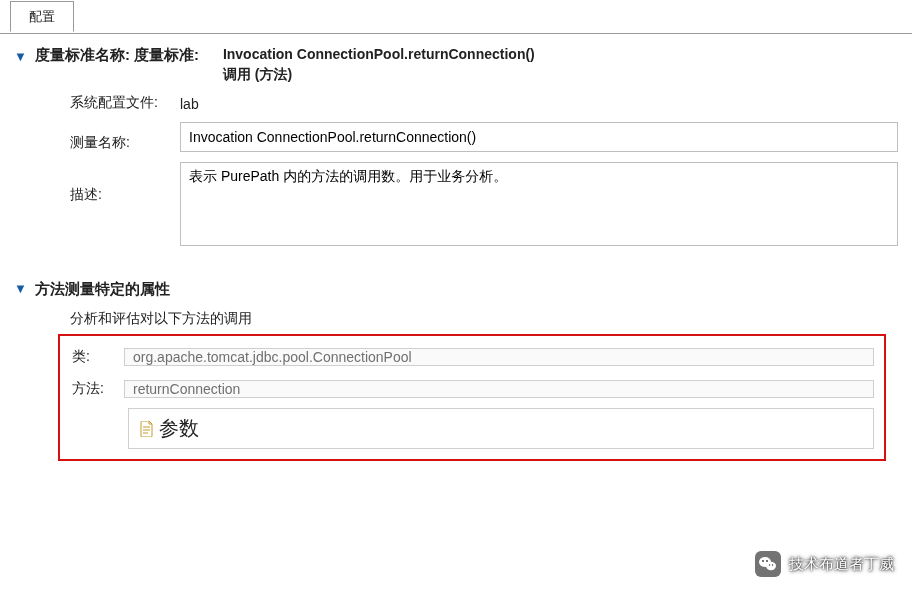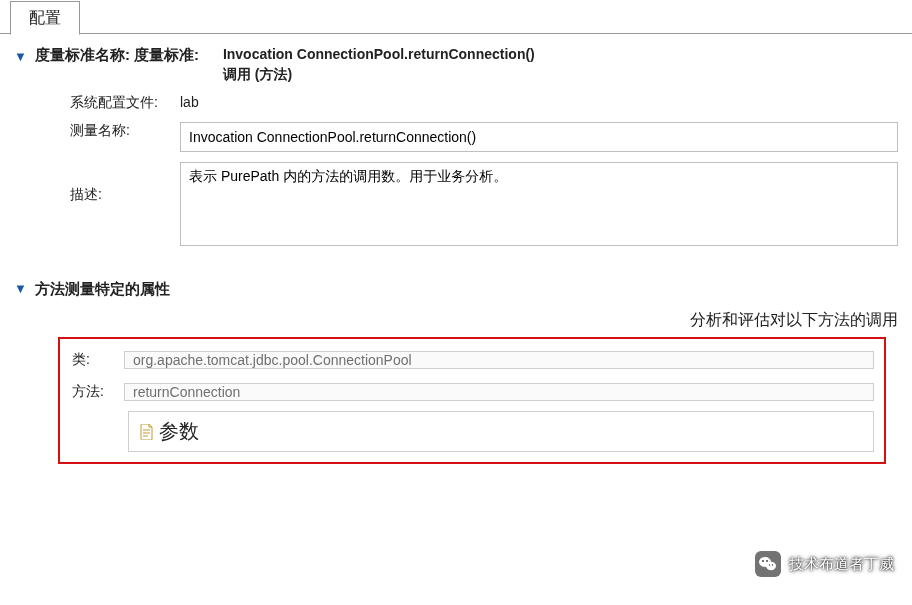--- a/index.html
+++ b/index.html
@@ -20,21 +20,21 @@
       position: relative;
     }
     .tab {
       display: inline-block;
       padding: 6px 18px 5px 18px;
       border: 1px solid #999;
       border-bottom: 1px solid #fff;
       background: #fff;
       position: relative;
       top: 1px;
-      font-size: 16px;
+      font-size: 13px;
       cursor: pointer;
     }
     .section {
       padding: 12px 14px 4px 14px;
     }
     .sec-header {
       display: flex;
       align-items: flex-start;
       gap: 8px;
     }
@@ -58,21 +58,21 @@
     }
     .lbl-bold {
       font-weight: 700;
       font-size: 15px;
     }
     .inner {
       padding: 10px 0 0 56px;
     }
     .row {
       display: flex;
-      align-items: flex-start;
+      align-items: flex-end;
       gap: 10px;
       margin-bottom: 10px;
     }
     .row-label {
       min-width: 100px;
       font-size: 14px;
     }
     .row-val {
       font-size: 14px;
     }
@@ -98,22 +98,21 @@
     }
     .sec2-title {
       display: flex;
       align-items: center;
       gap: 8px;
       font-weight: 700;
       font-size: 15px;
     }
     .sub-lbl {
       padding: 10px 0 4px 56px;
-      font-size: 16px;
-      text-align: right;
+      font-size: 14px;
     }
     .red-box {
       margin: 2px 12px 0 44px;
       border: 2px solid #d41010;
       padding: 12px 10px 10px 12px;
     }
     .rrow {
       display: flex;
       align-items: center;
       gap: 10px;

